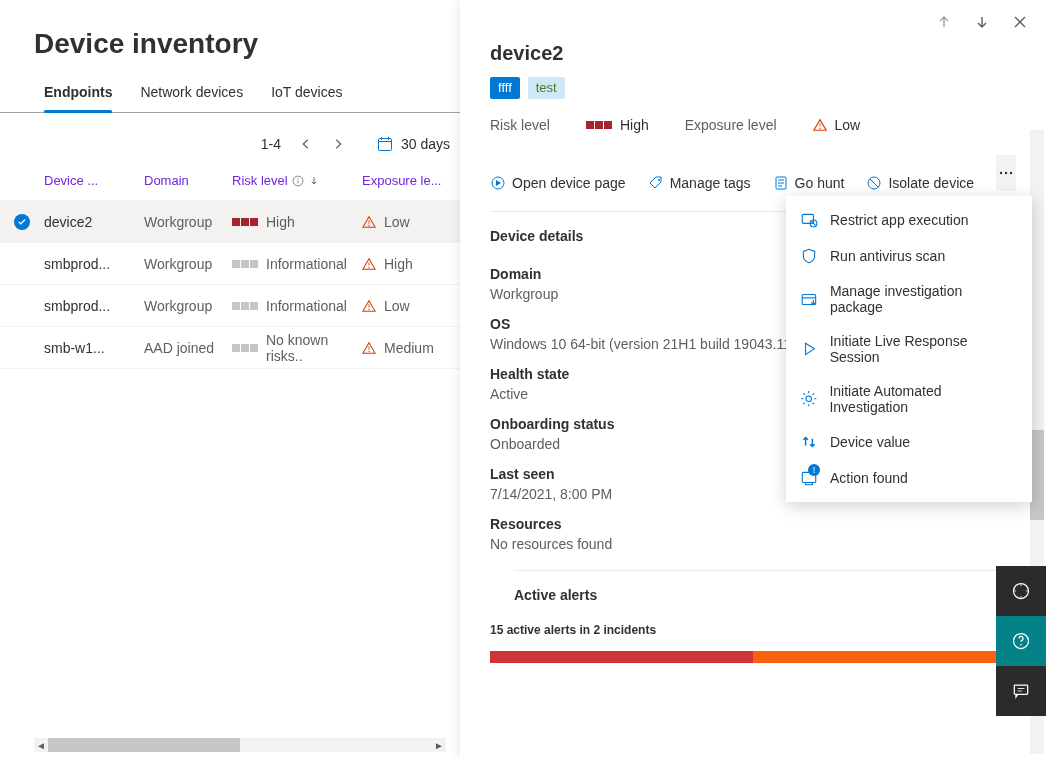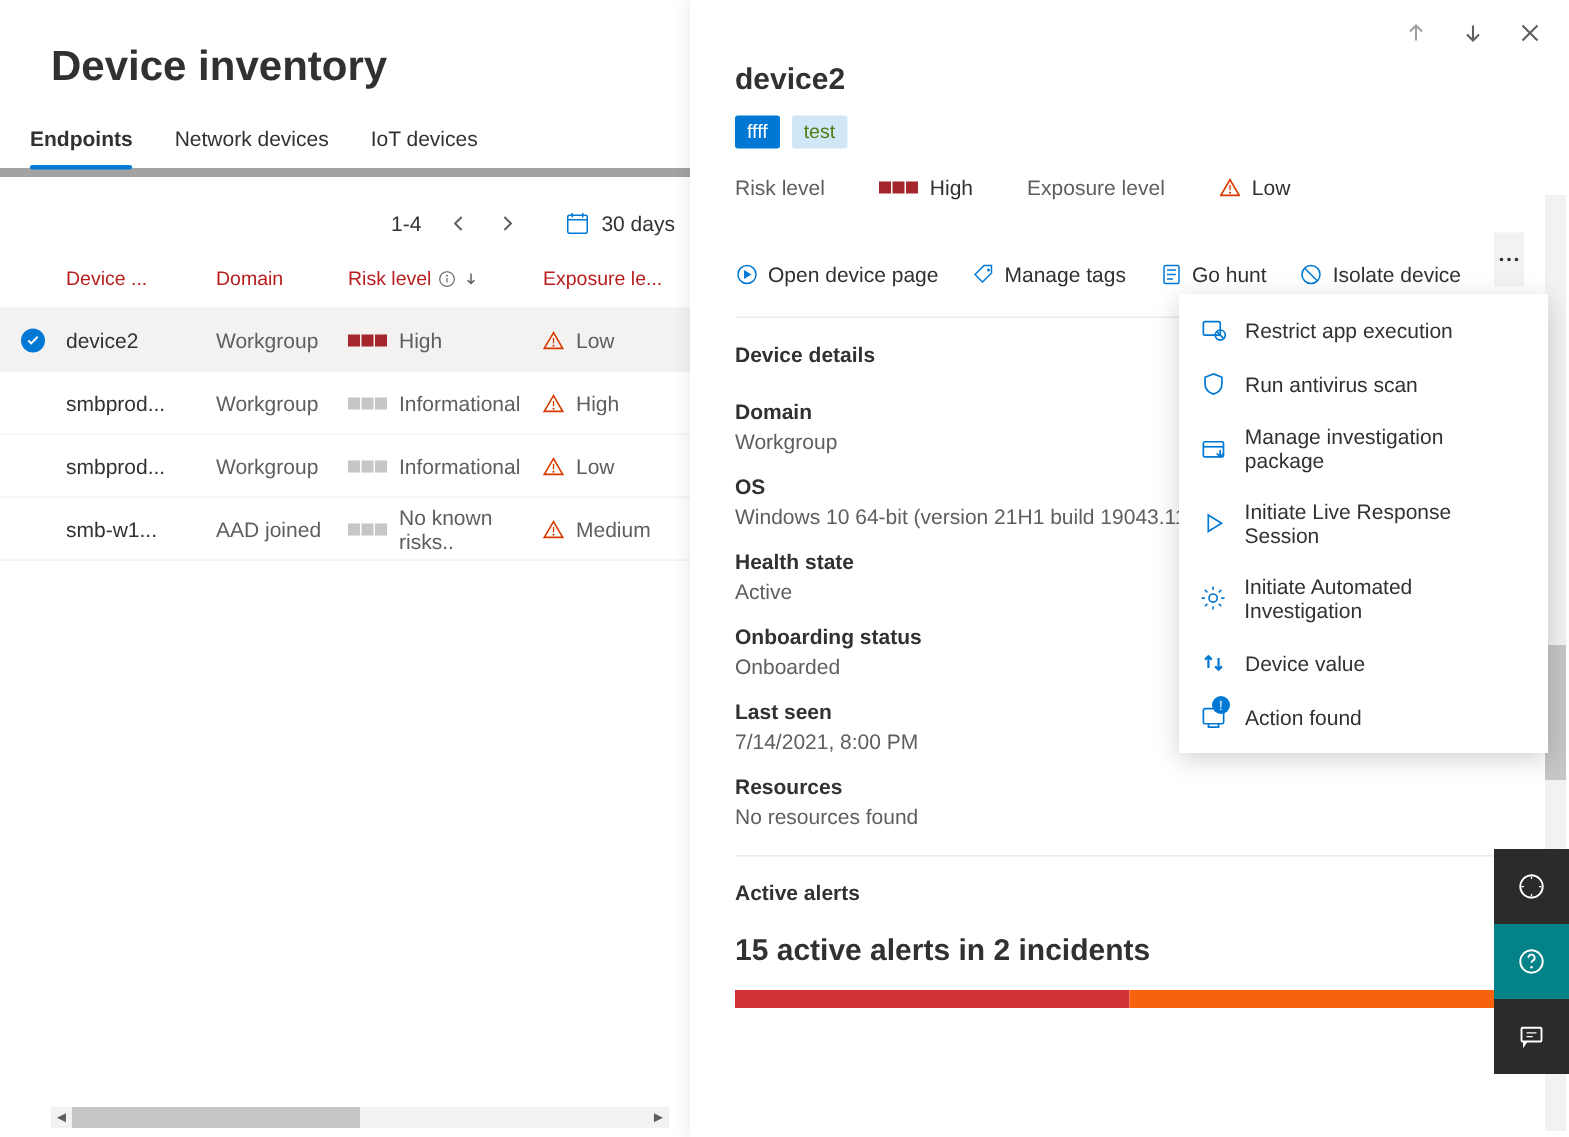--- a/index.html
+++ b/index.html
@@ -2,33 +2,33 @@
 <html><head>
 <meta charset="utf-8">
 <style>
   * { box-sizing: border-box; }
   html, body { margin:0; padding:0; font-family: "Segoe UI", -apple-system, BlinkMacSystemFont, sans-serif; color:#323130; background:#fff; }
   .app { position:relative; width:1046px; height:758px; overflow:hidden; background:#fff; }
 
   
   .page { position:absolute; left:0; top:0; width:460px; height:100%; padding:0; }
   .page-title { font-size:28px; font-weight:700; padding:28px 0 14px 34px; }
-  .tabs { display:flex; gap:28px; padding-left:20px; border-bottom:6px solid #a3a3a3; }
+  .tabs { display:flex; gap:28px; padding-left:44px; border-bottom:1px solid #a3a3a3; }
   .tab { padding:10px 0 12px 0; font-size:14px; cursor:pointer; color:#323130; position:relative; }
   .tab.active { font-weight:600; }
   .tab.active::after { content:""; position:absolute; left:0; right:0; bottom:-1px; height:3px; background:#0078d4; border-radius:2px; }
 
   .toolbar { display:flex; align-items:center; gap:10px; padding:20px 10px 10px 10px; justify-content:flex-end; }
   .range-text { font-size:14px; color:#323130; margin-right:4px;}
   .chev-btn { width:22px; height:22px; display:inline-flex; align-items:center; justify-content:center; color:#605e5c; cursor:pointer; }
   .calendar-btn { display:flex; align-items:center; gap:8px; font-size:14px; cursor:pointer; }
   .calendar-icon { width:16px; height:16px; color:#0078d4; }
 
   .table { width:100%; }
-  .thead { display:flex; padding:8px 0 12px 0; font-size:13px; color:#b91c1c; border-bottom:1px solid #f3f2f1; }
+  .thead { display:flex; padding:8px 0 12px 0; font-size:13px; color:#6d28d9; border-bottom:1px solid #f3f2f1; }
   .col-select { width:44px; }
   .col-device { width:100px; padding-left:0; }
   .col-domain { width:88px; }
   .col-risk { width:130px; display:flex; align-items:center; gap:4px; }
   .col-exposure { flex:1; white-space:nowrap; overflow:hidden; text-overflow:ellipsis; }
   .row { display:flex; align-items:center; height:42px; font-size:14px; color:#605e5c; border-bottom:1px solid #f3f2f1; cursor:pointer; }
   .row.selected { background:#f3f2f1; }
   .row .cell-device { width:100px; color:#323130; white-space:nowrap; overflow:hidden; text-overflow:ellipsis; padding-right:6px; }
   .row .cell-domain { width:88px; }
   .row .cell-risk { width:130px; display:flex; align-items:center; gap:8px; }
@@ -68,22 +68,22 @@
   .action { display:flex; align-items:center; gap:6px; color:#323130; font-size:14px; cursor:pointer; white-space:nowrap; }
   .action .aicon { width:16px; height:16px; color:#0078d4; display:flex; }
   .more-btn { width:40px; height:36px; background:#f3f2f1; display:flex; align-items:center; justify-content:center; cursor:pointer; }
   .more-btn svg { width:16px; height:16px; color:#323130; }
 
   .section-title { font-size:14px; font-weight:700; padding:16px 0 8px 0; border-top:1px solid #edebe9; }
   .field { margin:14px 0; font-size:14px; }
   .field .flabel { font-weight:700; margin-bottom:4px; }
   .field .fval { color:#605e5c; }
 
-  .alerts-title { font-size:14px; font-weight:700; display:flex; justify-content:space-between; align-items:center; border-top:1px solid #edebe9; padding:16px 0 4px 0; margin-top:18px; }
-  .alerts-summary { font-size:20px; font-weight:700; margin:16px 0 14px 0; }
+  .alerts-title { font-size:14px; font-weight:700; display:flex; justify-content:space-between; align-items:center; border-top:1px solid #edebe9; padding:16px 0 4px 0; margin-top:18px;margin-left:24px; }
+  .alerts-summary { font-size:12px; font-weight:700; margin:16px 0 14px 0; }
   .alerts-bar { display:flex; height:12px; width:100%; }
   .alerts-bar .seg-red { background:#d13438; }
   .alerts-bar .seg-orange { background:#f7630c; }
 
   .panel-scroll { position:absolute; right:2px; top:130px; bottom:4px; width:14px; background:#f3f2f1; }
   .panel-scroll .vthumb { position:absolute; left:0; right:0; top:300px; height:90px; background:#c8c6c4; }
 
   
   .menu { position:absolute; top:196px; right:14px; width:246px; background:#fff; box-shadow:0 4px 16px rgba(0,0,0,0.18); padding:6px 0; z-index:50; }
   .menu-item { display:flex; align-items:center; gap:12px; padding:9px 14px; font-size:14px; color:#323130; cursor:pointer; position:relative; }

